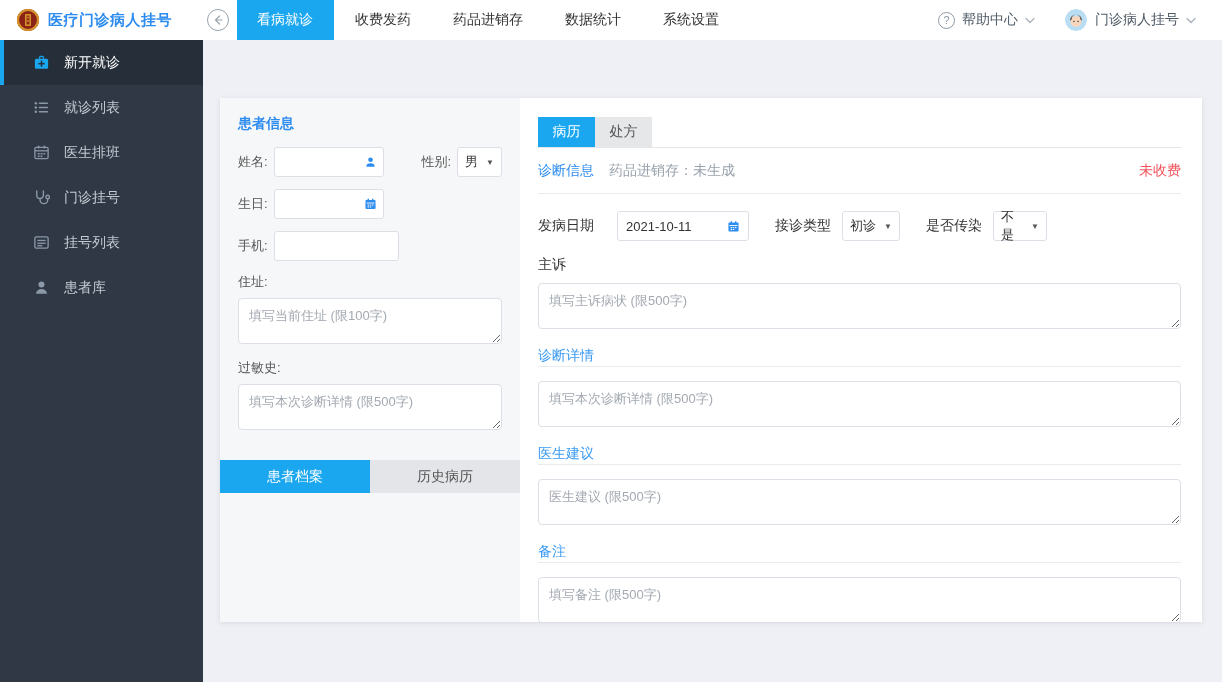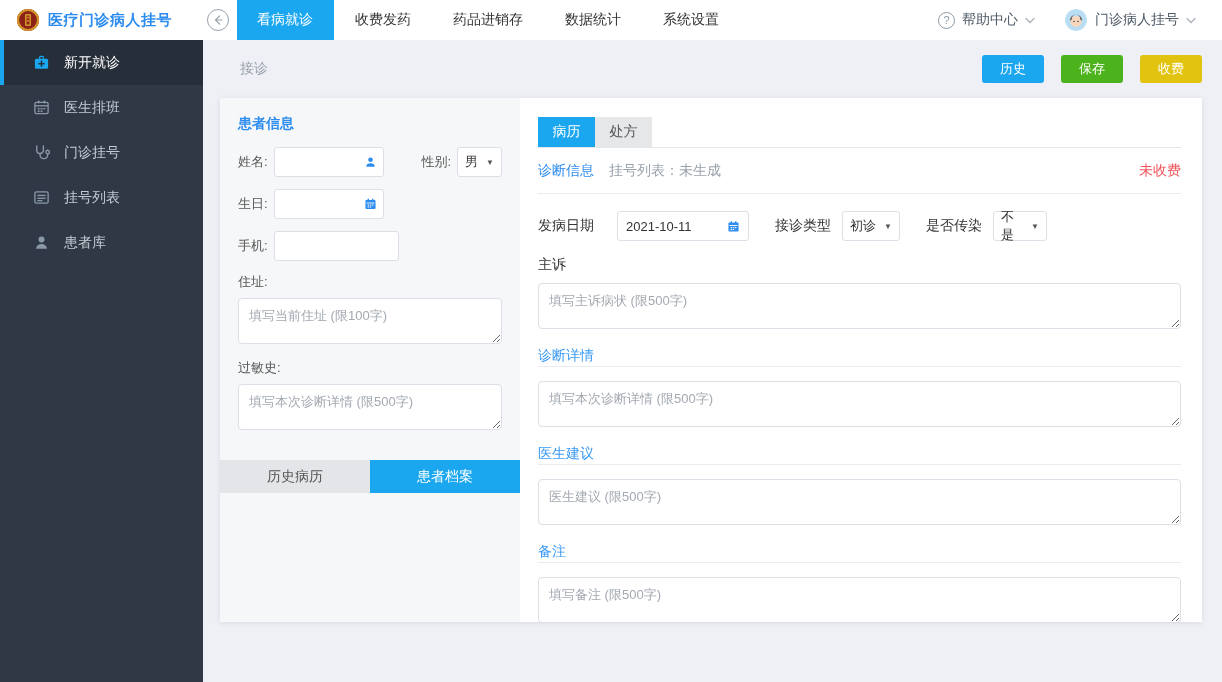--- a/index.html
+++ b/index.html
@@ -159,20 +159,33 @@
           <rect x="2" y="5" width="14" height="10.5" rx="1.6" fill="currentColor"></rect>
           <rect x="8.2" y="7" width="1.6" height="6.5" fill="#262e39"></rect>
           <rect x="5.75" y="9.45" width="6.5" height="1.6" fill="#262e39"></rect>
         </svg>
     </span>
     <span>新开就诊</span>
   </div>
   <div class="side-item">
     <span class="sicon">
       <svg width="17" height="17" viewBox="0 0 18 18">
+          <circle cx="3" cy="4.5" r="1.3" fill="currentColor"></circle>
+          <circle cx="3" cy="9" r="1.3" fill="currentColor"></circle>
+          <circle cx="3" cy="13.5" r="1.3" fill="currentColor"></circle>
+          <rect x="6" y="3.7" width="10" height="1.6" rx=".8" fill="currentColor"></rect>
+          <rect x="6" y="8.2" width="10" height="1.6" rx=".8" fill="currentColor"></rect>
+          <rect x="6" y="12.7" width="10" height="1.6" rx=".8" fill="currentColor"></rect>
+        </svg>
+    </span>
+    <span>就诊列表</span>
+  </div>
+  <div class="side-item">
+    <span class="sicon">
+      <svg width="17" height="17" viewBox="0 0 18 18">
           <rect x="2" y="3.5" width="14" height="12" rx="1.5" stroke="currentColor" stroke-width="1.4" fill="none"></rect>
           <line x1="2" y1="7.2" x2="16" y2="7.2" stroke="currentColor" stroke-width="1.4"></line>
           <rect x="5.2" y="1.5" width="1.6" height="3.4" rx=".8" fill="currentColor"></rect>
           <rect x="11.2" y="1.5" width="1.6" height="3.4" rx=".8" fill="currentColor"></rect>
           <rect x="5" y="9.5" width="2" height="1.6" fill="currentColor"></rect>
           <rect x="8" y="9.5" width="2" height="1.6" fill="currentColor"></rect>
           <rect x="11" y="9.5" width="2" height="1.6" fill="currentColor"></rect>
           <rect x="5" y="12.2" width="2" height="1.6" fill="currentColor"></rect>
           <rect x="8" y="12.2" width="2" height="1.6" fill="currentColor"></rect>
         </svg>
@@ -205,28 +218,20 @@
       <svg width="17" height="17" viewBox="0 0 18 18">
           <circle cx="9" cy="5.8" r="3.2" fill="currentColor"></circle>
           <path d="M3.2 15.5a5.8 4.8 0 0 1 11.6 0z" fill="currentColor"></path>
         </svg>
     </span>
     <span>患者库</span>
   </div>
 </div>
 
 <div class="main">
-  <div class="page-head">
-    <span class="breadcrumb">接诊</span>
-    <div class="actions">
-      <button class="btn btn-history">历史</button>
-      <button class="btn btn-save">保存</button>
-      <button class="btn btn-charge">收费</button>
-    </div>
-  </div>
 
   <div class="card">
 
     <div class="left-panel">
       <div class="lp-form">
         <div class="lp-title">患者信息</div>
 
         <div class="form-row">
           <label>姓名:</label>
           <span class="input-wrap">
@@ -277,43 +282,43 @@
           <textarea class="ta" placeholder="填写当前住址 (限100字)" style=""></textarea>
         </div>
 
         <div class="allergy-block">
           <div class="block-label">过敏史:</div>
           <textarea class="ta" placeholder="填写本次诊断详情 (限500字)" style=""></textarea>
         </div>
       </div>
 
       <div class="lp-tabs">
+        <div class="lp-tab active">
+            <span>患者档案</span>
+          </div>
         <div class="lp-tab">
             <span>历史病历</span>
-          </div>
-        <div class="lp-tab active">
-            <span>患者档案</span>
           </div>
       </div>
     </div>
 
     <div class="right-panel">
       <div class="rp-tabs">
         <div class="rp-tab active">
             <span>病历</span>
           </div>
         <div class="rp-tab">
             <span>处方</span>
           </div>
       </div>
 
       <div class="diag-row">
         <span class="diag-link">诊断信息</span>
         <span class="diag-no">
-          <span>挂号列表：</span><span>未生成</span>
+          <span>药品进销存：</span><span>未生成</span>
         </span>
         <span class="fee-status">未收费</span>
       </div>
 
       <div class="controls-row">
         <span class="ctl-label">发病日期</span>
         <span class="datebox">
           <span>2021-10-11</span>
           <span style="display:flex;color:#2d8cf0;">
             <svg width="13" height="13" viewBox="0 0 18 18">

